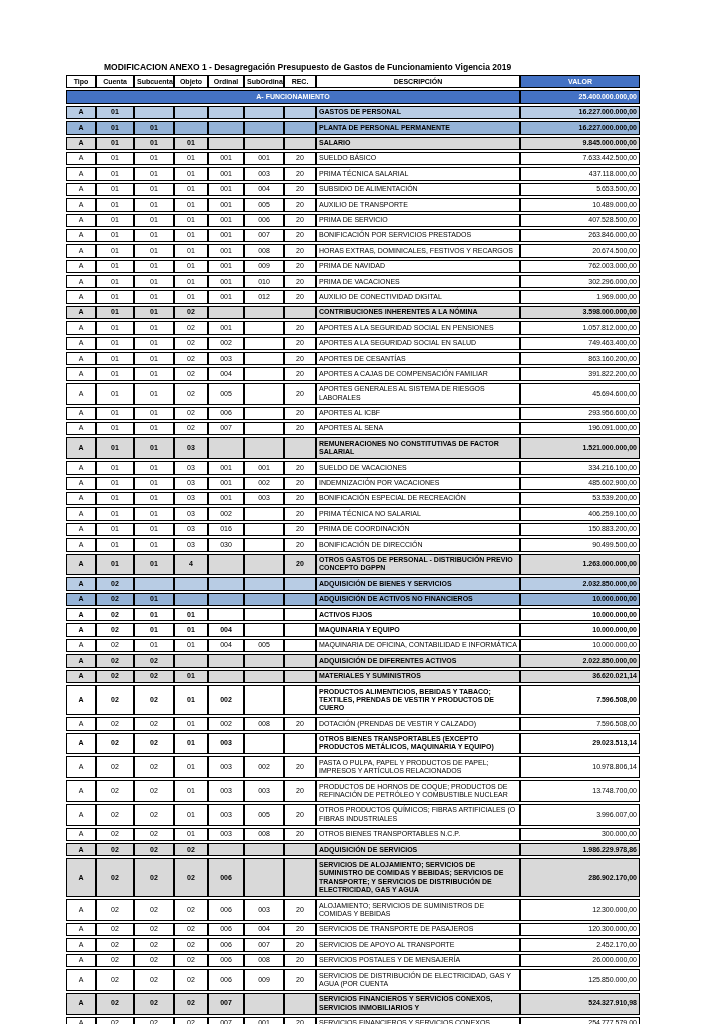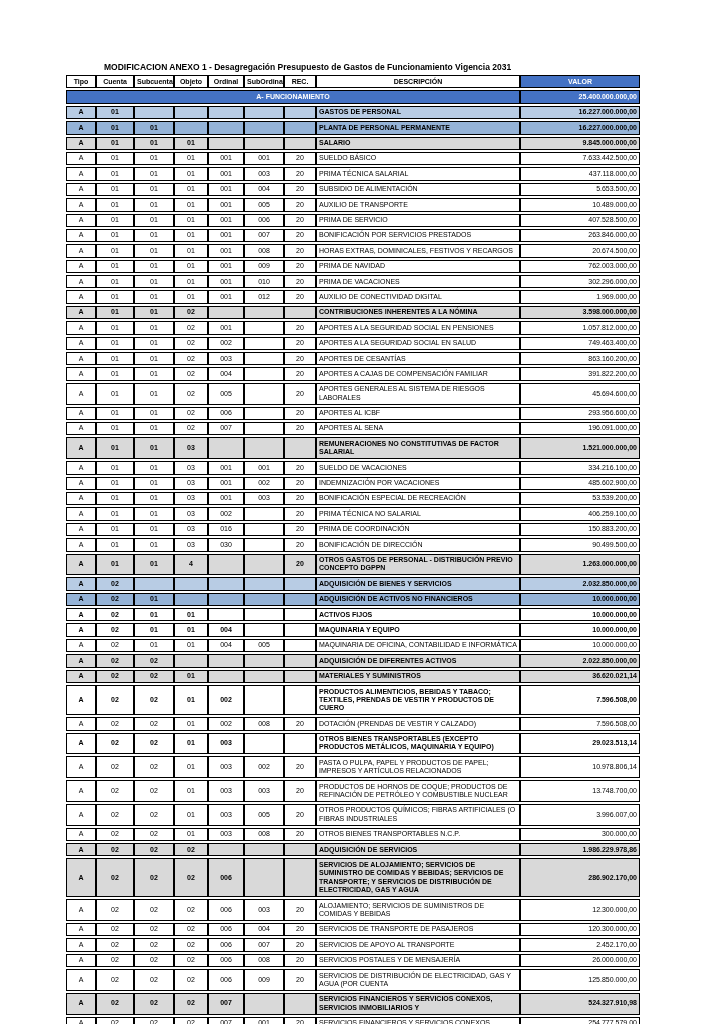--- a/index.html
+++ b/index.html
@@ -54,21 +54,21 @@
   tr.lightblue td{background:#B8CCE4;font-weight:bold;}
   tr.medblue td{background:#95B3D7;font-weight:bold;}
   tr.gray td{background:#D9D9D9;font-weight:bold;}
   tr.whitebold td{background:#ffffff;font-weight:bold;}
   tr.plain td{background:#ffffff;}
 </style>
 </head>
 <body>
 
 <div class="page">
-  <div class="doc-title">MODIFICACION ANEXO 1 - Desagregación Presupuesto de Gastos de Funcionamiento Vigencia 2031</div>
+  <div class="doc-title">MODIFICACION ANEXO 1 - Desagregación Presupuesto de Gastos de Funcionamiento Vigencia 2019</div>
 
   <table class="budget">
     <colgroup>
       <col style="width:30px">
         <col style="width:38px">
         <col style="width:40px">
       <col style="width:34px">
         <col style="width:36px">
         <col style="width:40px">
       <col style="width:32px">

